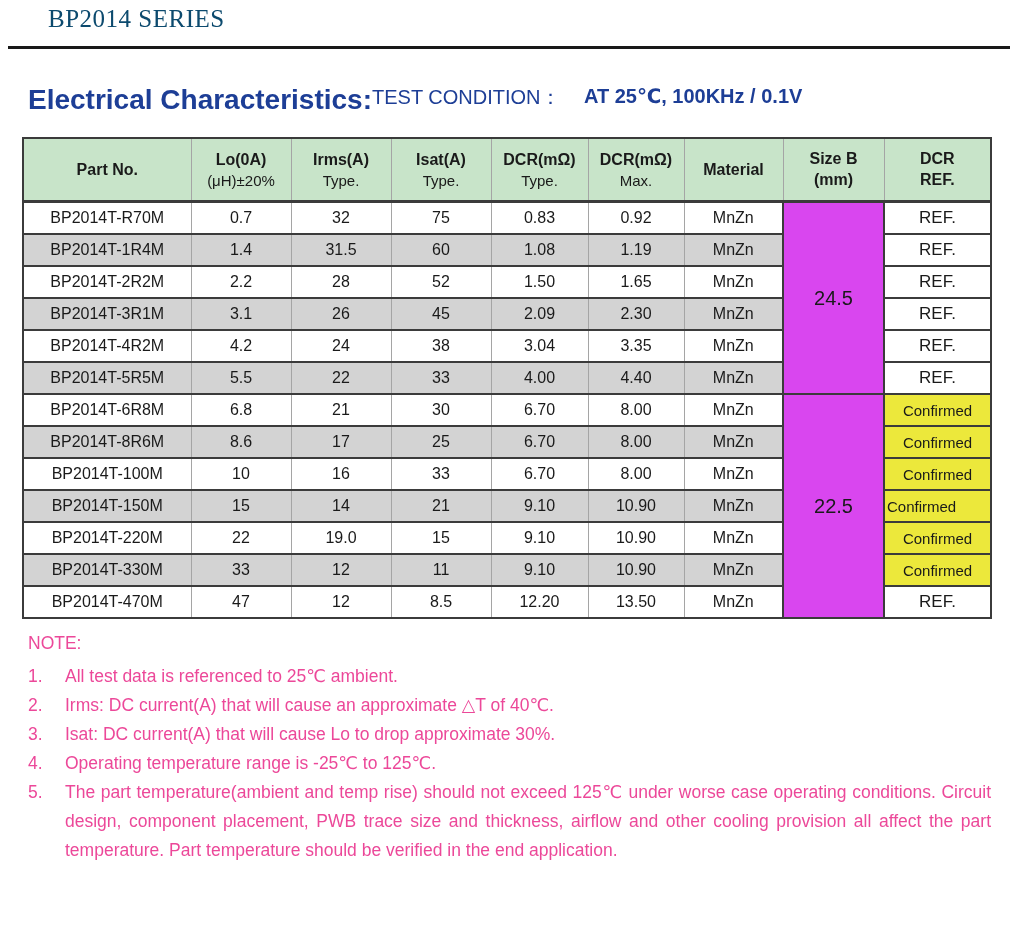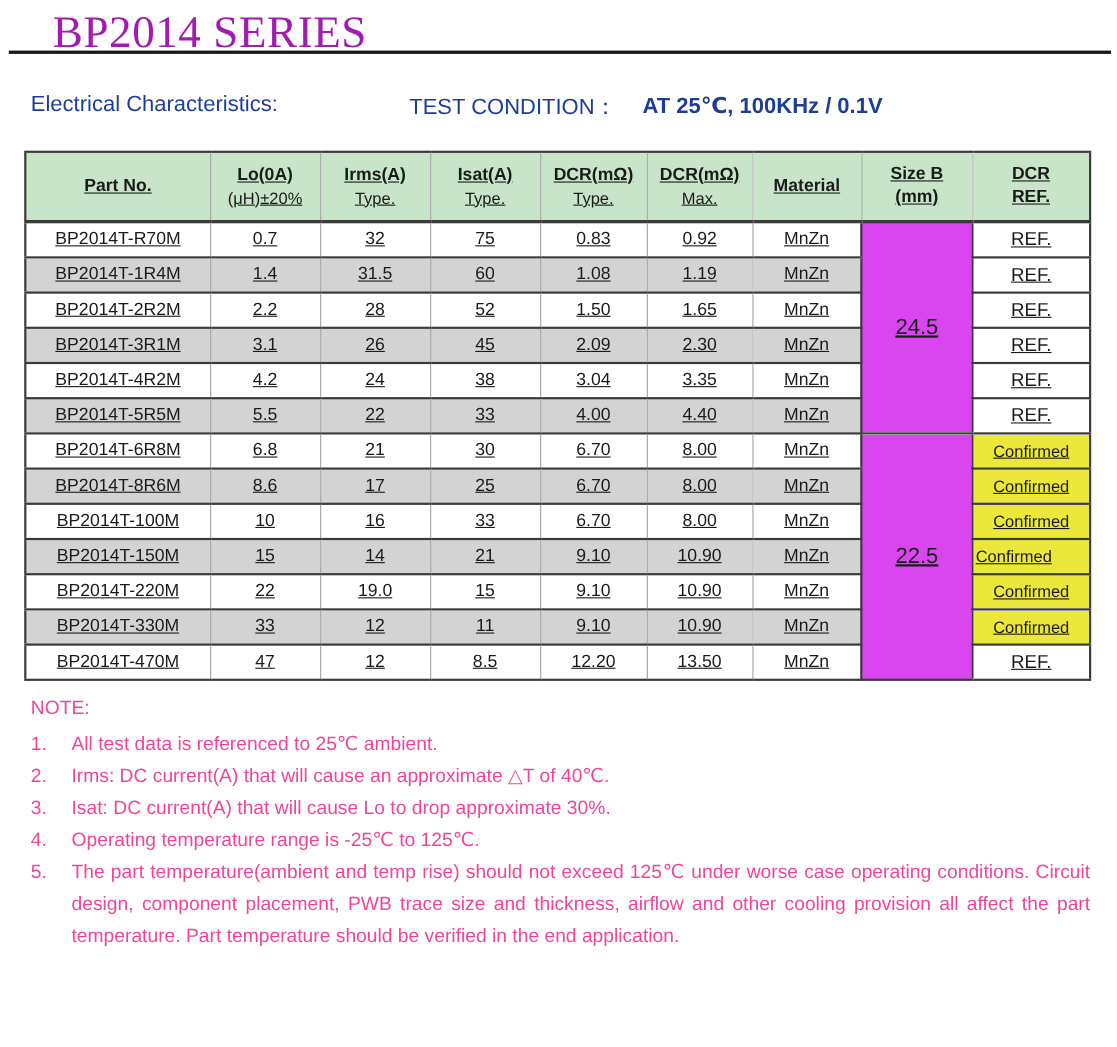--- a/index.html
+++ b/index.html
@@ -7,36 +7,35 @@
     width:1015px; height:952px; background:#ffffff;
     font-family:"Liberation Sans","DejaVu Sans",sans-serif;
     color:#1a1a1a;
   }
   .page { position:relative; width:1015px; height:952px; background:#fff; overflow:hidden; }
 
   
   .doc-title {
     position:absolute; left:48px; top:5px;
     font-family:"Liberation Serif","DejaVu Serif",serif;
-    font-size:41px; font-weight:normal; color:#a21caf; letter-spacing:0.5px;
+    font-size:25px; font-weight:normal; color:#0c4a6e; letter-spacing:0.5px;
   }
   .rule { position:absolute; left:8px; top:46px; width:1002px; height:3px; background:#181818; }
 
   
-  .sec-heading { position:absolute; left:28px; top:84px; font-size:20px; font-weight:normal; color:var(--blue); }
+  .sec-heading { position:absolute; left:28px; top:84px; font-size:28px; font-weight:bold; color:var(--blue); }
   .test-label  { position:absolute; left:372px; top:84px; font-size:20px; font-weight:normal; color:var(--blue); }
   .test-value  { position:absolute; left:584px; top:84px; font-size:20px; font-weight:bold; color:var(--blue); }
 
   
   table.spec {
     position:absolute; left:22px; top:137px;
     border-collapse:collapse; table-layout:fixed;
     width:968px;
     font-size:16px;
-    text-decoration:underline;
   }
   table.spec { border:2px solid var(--ink); }
   .spec th, .spec td {
     border-left:1px solid #a5a5a5; border-right:1px solid #a5a5a5;
     border-top:2px solid var(--ink); border-bottom:2px solid var(--ink);
     text-align:center; vertical-align:middle; padding:0;
     overflow:hidden; white-space:nowrap;
   }
   .spec thead th {
     background:var(--green); height:61px; font-weight:bold; font-size:16px;

